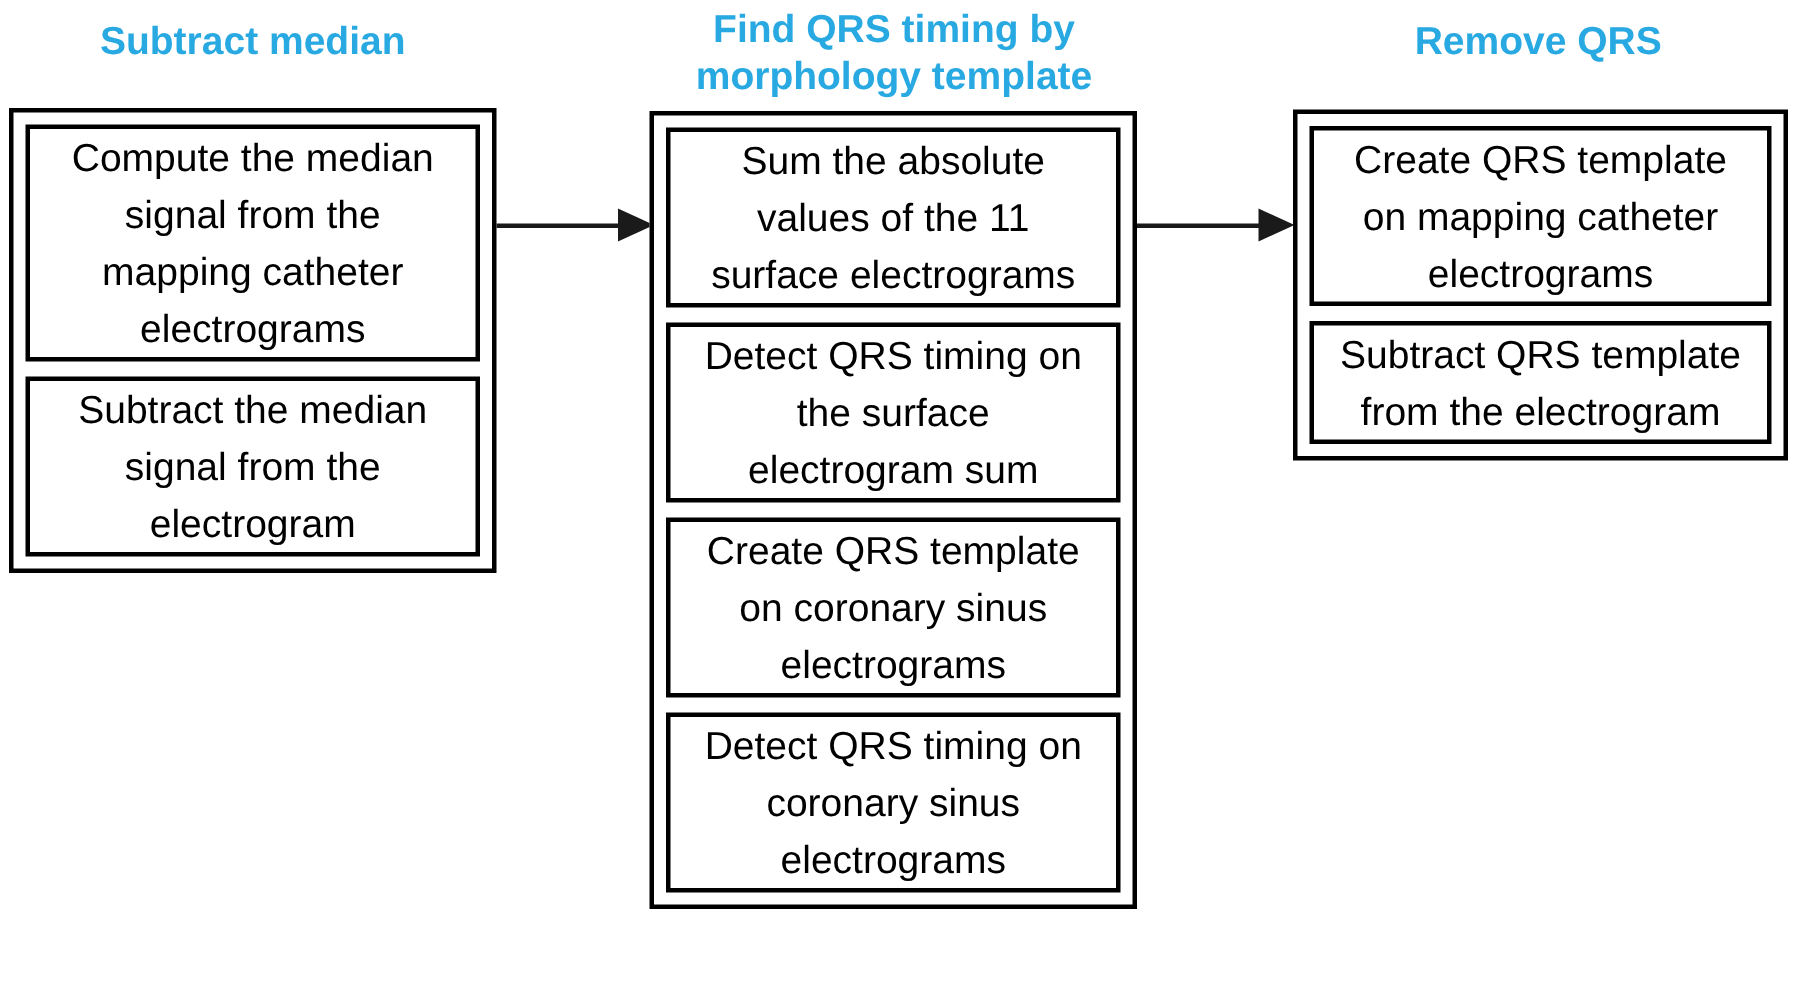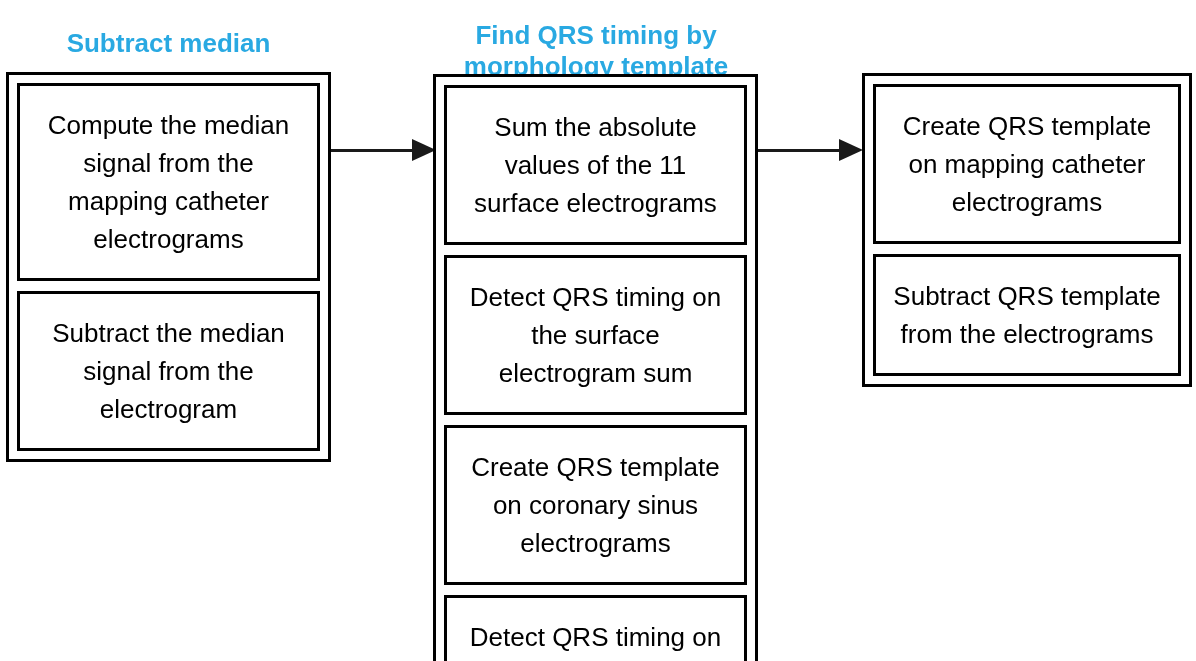--- a/index.html
+++ b/index.html
@@ -16,41 +16,41 @@
 
   .stage-title {
     position: absolute;
     font-weight: bold;
     font-size: 26px;
     line-height: 31px;
     color: #29A9E2;
     text-align: center;
     white-space: pre-line;
   }
-  #title-1 { left: 0px;   top: 28px; width: 337px; }
-  #title-2 { left: 420px; top: 20px;  width: 352px; }
+  #title-1 { left: 0px;   top: 12px; width: 337px; }
+  #title-2 { left: 420px; top: 4px;  width: 352px; }
   #title-3 { left: 855px; top: 12px; width: 341px; }
 
   .outer-box {
     position: absolute;
     border: 3px solid #000000;
     background: #ffffff;
     padding: 8px;
     display: flex;
     flex-direction: column;
     gap: 10px;
   }
   #group-1 { left: 6px;   top: 72px; width: 325px; }
   #group-2 { left: 433px; top: 74px; width: 325px; }
   #group-3 { left: 862px; top: 73px; width: 330px; }
 
   .step-box {
     border: 3px solid #000000;
     background: #ffffff;
-    padding: 20px 4px;
+    padding: 0 4px;
     font-size: 26px;
     line-height: 38px;
     color: #000000;
     text-align: center;
     white-space: pre-line;
     display: flex;
     align-items: center;
     justify-content: center;
   }
 
@@ -76,20 +76,21 @@
   #arrow-head-2 { left: 839px; }
 </style>
 </head>
 <body>
 
 <div class="canvas">
 
   <div class="stage-title" id="title-1">Subtract median</div>
   <div class="stage-title" id="title-2">Find QRS timing by
 morphology template</div>
+  <div class="stage-title" id="title-3">Remove QRS</div>
 
   <div class="outer-box" id="group-1">
     <div class="step-box">Compute the median
 signal from the
 mapping catheter
 electrograms</div>
     <div class="step-box">Subtract the median
 signal from the
 electrogram</div>
   </div>
@@ -117,16 +118,16 @@
   <div class="arrow">
     <div class="arrow-line" id="arrow-line-2"></div>
     <div class="arrow-head" id="arrow-head-2"></div>
   </div>
 
   <div class="outer-box" id="group-3">
     <div class="step-box">Create QRS template
 on mapping catheter
 electrograms</div>
     <div class="step-box">Subtract QRS template
-from the electrograms</div>
+from the electrogram</div>
   </div>
 
 </div>
 
 </body></html>

